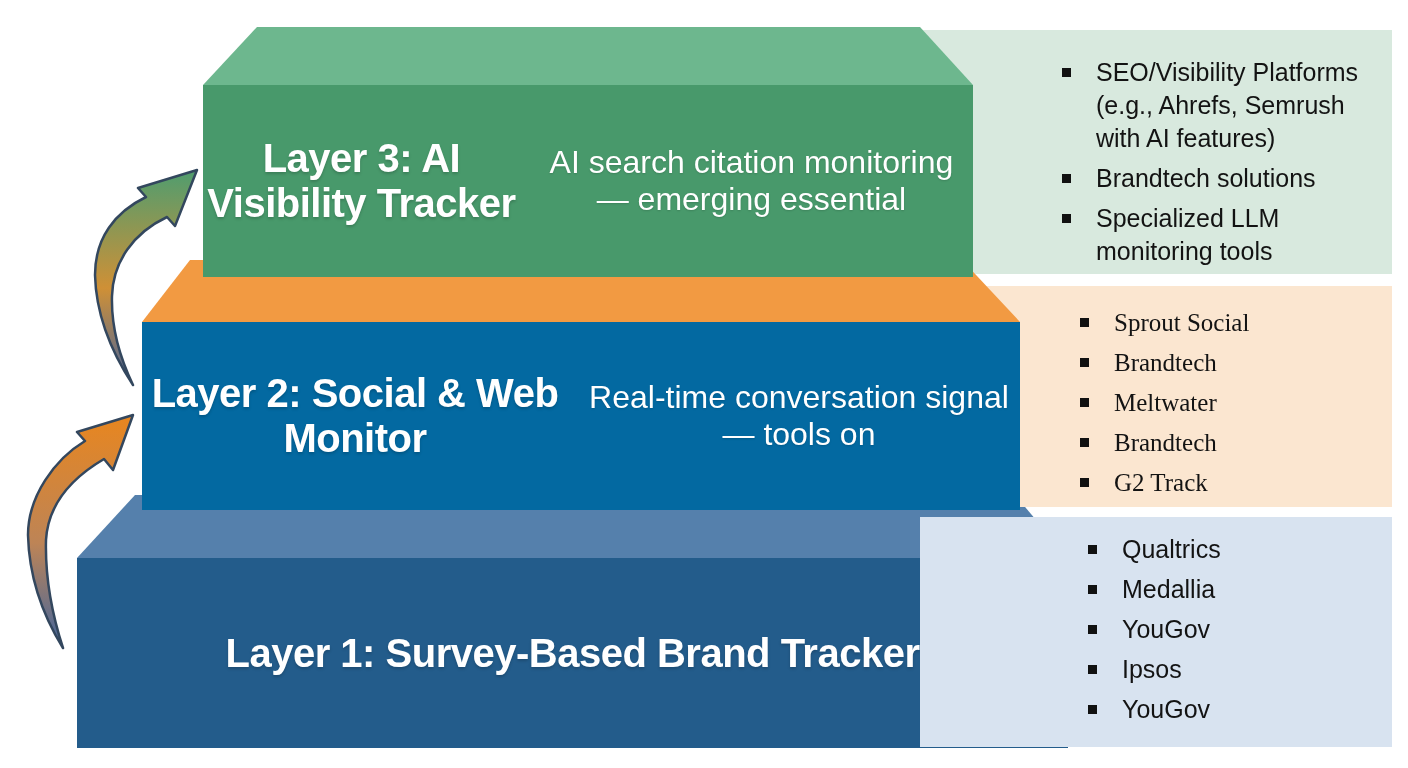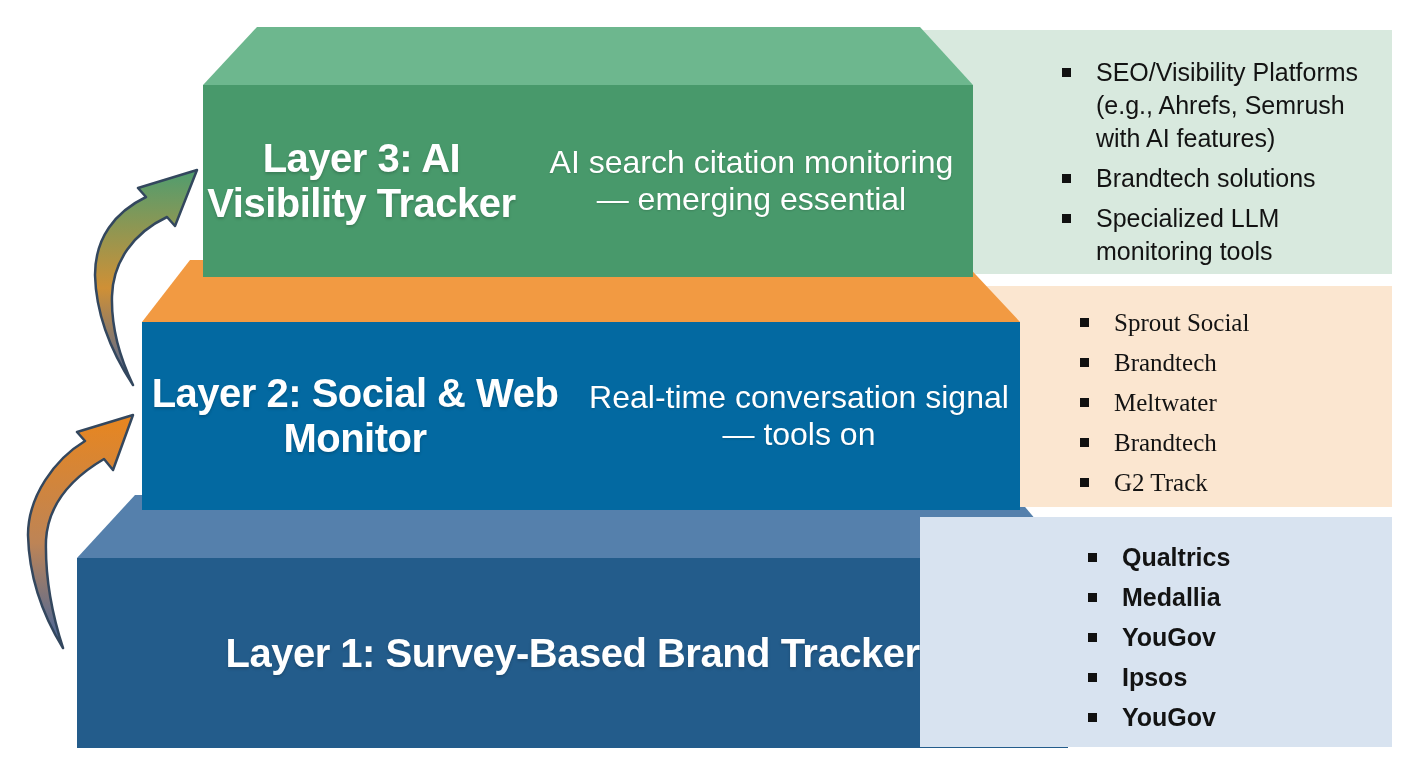--- a/index.html
+++ b/index.html
@@ -8,21 +8,21 @@
     background:#ffffff;font-family:"Liberation Sans",sans-serif;
   }
   
   .panel{position:absolute;left:920px;width:472px;z-index:1;}
   .panel-3{top:30px;height:244px;}
   .panel-2{top:286px;height:221px;font-family:Liberation Serif, serif;}
   .panel-1{top:517px;height:230px;}
   .tool-list{list-style:none;margin:0;padding:0;position:absolute;}
   .panel-3 .tool-list{left:140px;top:26px;width:318px;}
   .panel-2 .tool-list{left:158px;top:20px;width:300px;}
-  .panel-1 .tool-list{left:166px;top:24px;width:290px;font-weight:bold;}
+  .panel-1 .tool-list{left:166px;top:16px;width:290px;}
   .tool-list li{
     position:relative;padding-left:36px;margin:0 0 7px 0;
     font-size:25px;line-height:33px;color:#131313;
   }
   .sq{position:absolute;left:2px;top:12px;width:9px;height:9px;background:#111111;}
   
   .top-face{position:absolute;}
   .front-face{
     position:absolute;display:flex;flex-direction:row;justify-content:center;
     align-items:center;text-align:center;gap:10px;

